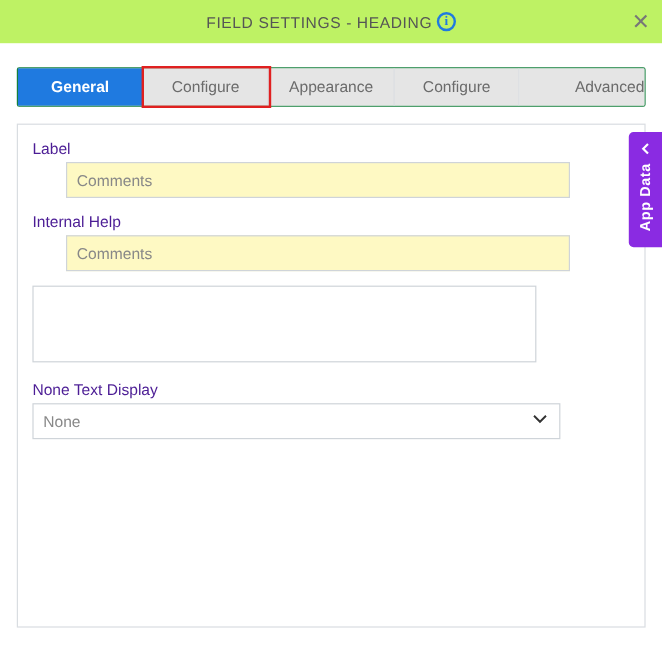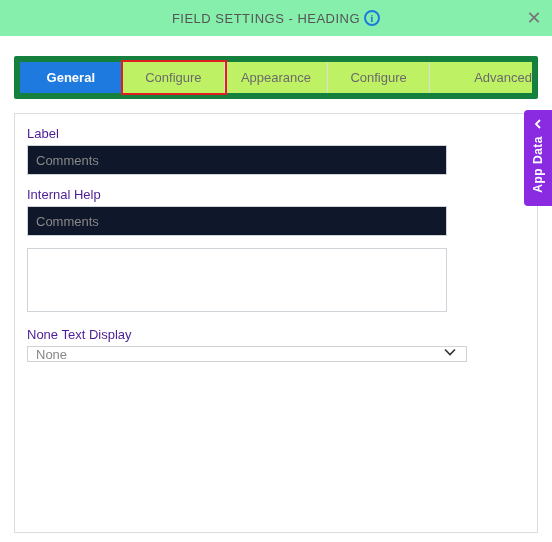--- a/index.html
+++ b/index.html
@@ -9,21 +9,21 @@
     height: 542px;
     font-family: Arial, Helvetica, sans-serif;
     font-size: 13px;
     color: #555;
     background: #fff;
     position: relative;
     overflow: hidden;
   }
   .header {
     height: 36px;
-    background: #86efac;
+    background: #bef264;
     display: flex;
     align-items: center;
     justify-content: center;
     position: relative;
     font-size: 13px;
     letter-spacing: 0.5px;
     color: #555;
   }
   .header-title { display: inline-flex; align-items: center; gap: 4px; }
   .info-icon {
@@ -42,33 +42,33 @@
     position: absolute;
     right: 10px; top: 0; bottom: 0;
     display: flex; align-items: center;
     font-size: 18px;
     color: #777;
     cursor: pointer;
   }
   .tabs {
     margin: 20px 14px 0 14px;
     display: flex;
-    border: 6px solid #15803d;
+    border: 1px solid #15803d;
     border-radius: 2px;
     overflow: visible;
   }
   .tab {
     flex: 1;
     text-align: center;
     padding: 8px 0;
     font-size: 13px;
     color: #6b6b6b;
     border-right: 1px solid #d9dde1;
     cursor: pointer;
-    background: #bef264;
+    background: #e5e5e5;
     position: relative;
   }
   .tab:last-child { border-right: none; text-align: right; }
   .tab.active {
     background: #1f7ae0;
     color: #fff;
     font-weight: bold;
   }
   .tab.highlight {
     outline: 2px solid #e02020;
@@ -89,41 +89,42 @@
     margin-bottom: 4px;
   }
   .text-input {
     width: 420px;
     max-width: 100%;
     height: 30px;
     border: 1px solid #cfd4d9;
     padding: 0 8px;
     font-size: 13px;
     color: #888;
-    background: #0f172a;
+    background: #fef9c3;
+    margin-left: 28px;
   }
   .textarea-input {
     width: 420px;
     max-width: 100%;
     height: 64px;
     border: 1px solid #cfd4d9;
     padding: 6px 8px;
     font-size: 13px;
     color: #888;
     resize: none;
     background: #fff;
   }
   .select-wrap {
     position: relative;
     width: 440px;
     max-width: 100%;
   }
   .select-display {
     width: 100%;
-    height: 16px;
+    height: 30px;
     border: 1px solid #cfd4d9;
     padding: 0 28px 0 8px;
     font-size: 13px;
     color: #888;
     background: #fff;
     display: flex;
     align-items: center;
     cursor: pointer;
   }
   .select-chevron {

